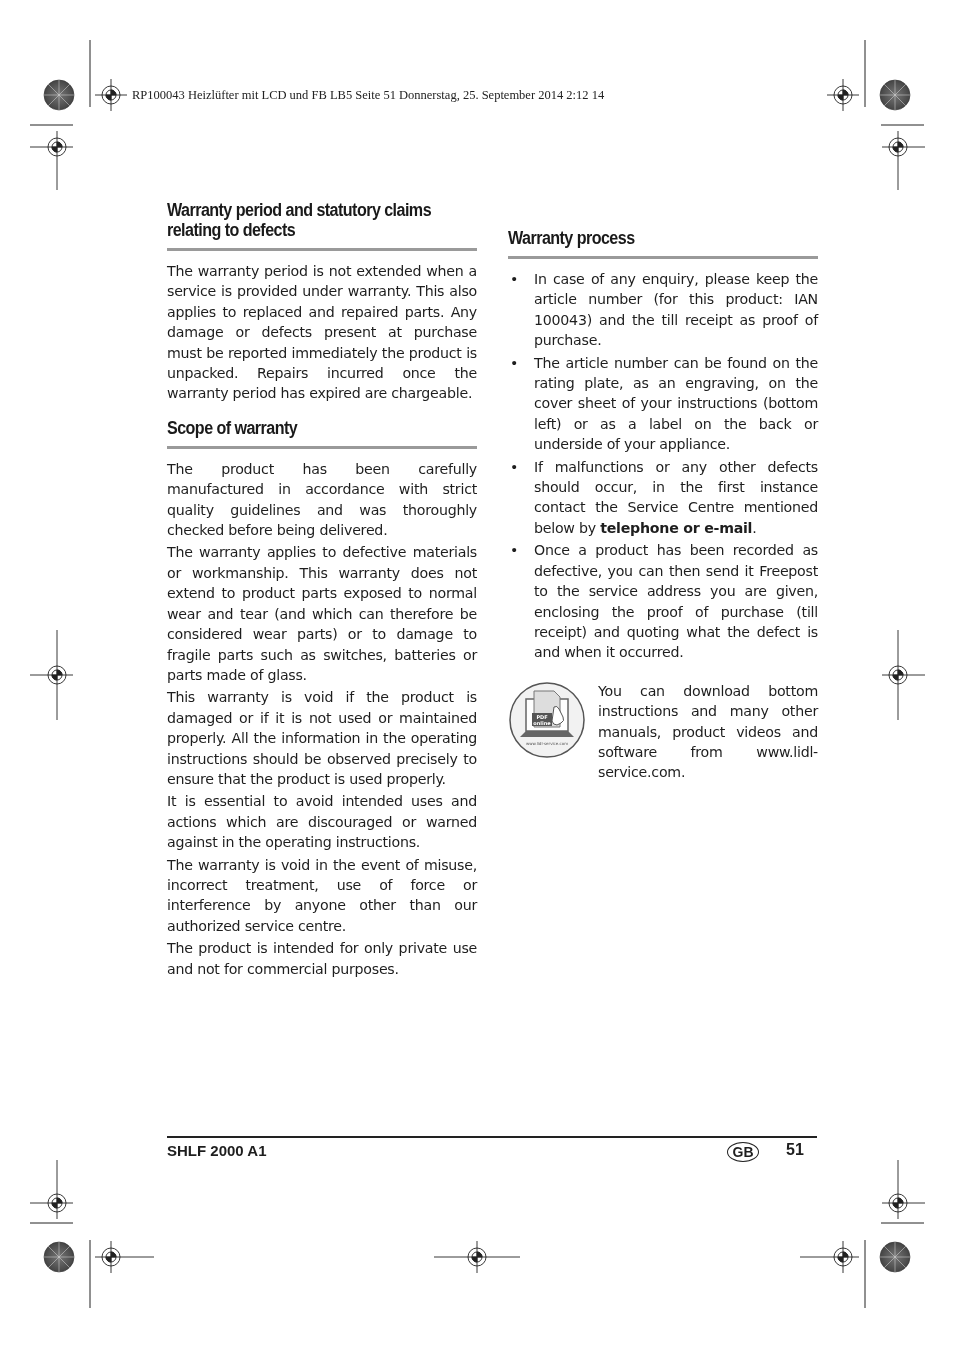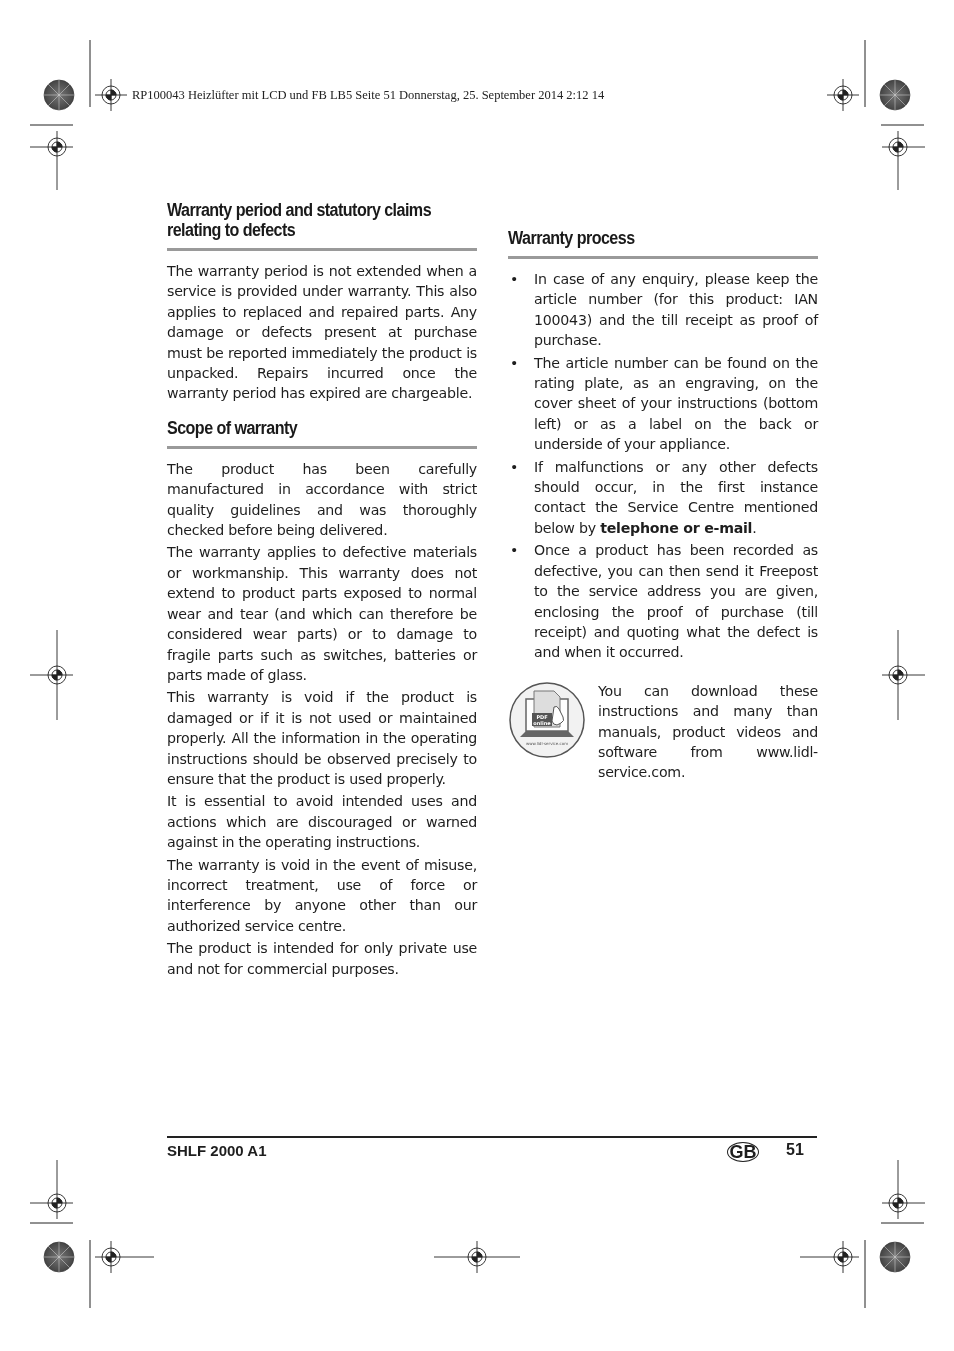--- a/index.html
+++ b/index.html
@@ -20,21 +20,21 @@
        text-align: justify; letter-spacing: -0.25px; }
   li .bullet { position: absolute; left: 2px; top: 0; }
   .sec { margin-bottom: 14px; }
   b.strong { font-weight: bold; }
   .download { display: flex; margin-top: 18px; }
   .dl-icon { width: 78px; height: 78px; margin-right: 12px; flex: none; }
   .dl-text { font-size: 14.2px; line-height: 20.4px; text-align: justify; letter-spacing: -0.25px; width: 220px; }
   .footer-rule { left: 167px; top: 1136px; width: 650px; height: 1.5px; background: #222; }
   .footer-model { left: 167px; top: 1142px; font-family: "Liberation Sans", sans-serif; font-weight: bold; font-size: 15px; }
   .footer-lang { left: 727px; top: 1142px; width: 30px; height: 18px; border: 1.3px solid #222; border-radius: 50%;
-                 font-family: "Liberation Sans", sans-serif; font-weight: bold; font-size: 18px; text-align: center; line-height: 18px; }
+                 font-family: "Liberation Sans", sans-serif; font-weight: bold; font-size: 14px; text-align: center; line-height: 18px; }
   .footer-page { left: 786px; top: 1141px; font-family: "Liberation Sans", sans-serif; font-weight: bold; font-size: 16px; }
   .crop { position: absolute; }
 </style>
 </head>
 <body>
 
 <svg class="crop" width="954" height="1351" style="left:0;top:0;" viewBox="0 0 954 1351">
   <g stroke="#222" stroke-width="1" fill="none">
 
     <line x1="90" y1="40" x2="90" y2="107"></line>
@@ -195,20 +195,20 @@
       <circle cx="39" cy="39" r="37" fill="#f2f2f2" stroke="#555" stroke-width="1.5"></circle>
       <path d="M12 56 L66 56 L60 50 L18 50 Z" fill="#666"></path>
       <rect x="18" y="18" width="42" height="32" fill="#fff" stroke="#666" stroke-width="1.5"></rect>
       <path d="M26 10 L46 10 L52 16 L52 46 L26 46 Z" fill="#ddd" stroke="#777" stroke-width="1"></path>
       <rect x="24" y="32" width="20" height="13" fill="#555"></rect>
       <text x="34" y="38" font-size="5" fill="#fff" text-anchor="middle" font-family="DejaVu Sans, sans-serif" font-weight="bold">PDF</text>
       <text x="34" y="44" font-size="5" fill="#fff" text-anchor="middle" font-family="DejaVu Sans, sans-serif" font-weight="bold">online</text>
       <path d="M46 26 q3 -2 5 2 l4 8 q2 4 -2 6 l-4 2 q-4 0 -5 -4 z" fill="#fff" stroke="#555" stroke-width="1"></path>
       <text x="39" y="64" font-size="4" fill="#555" text-anchor="middle" font-family="DejaVu Sans, sans-serif">www.lidl-service.com</text>
     </svg>
-    <div class="dl-text">You can download these instructions and many than manuals, product videos and software from www.lidl-service.com.</div>
+    <div class="dl-text">You can download bottom instructions and many other manuals, product videos and software from www.lidl-service.com.</div>
   </div>
 </div>
 
 <div class="abs footer-rule"></div>
 <div class="abs footer-model">SHLF 2000 A1</div>
 <div class="abs footer-lang">GB</div>
 <div class="abs footer-page">51</div>
 
 </body></html>

